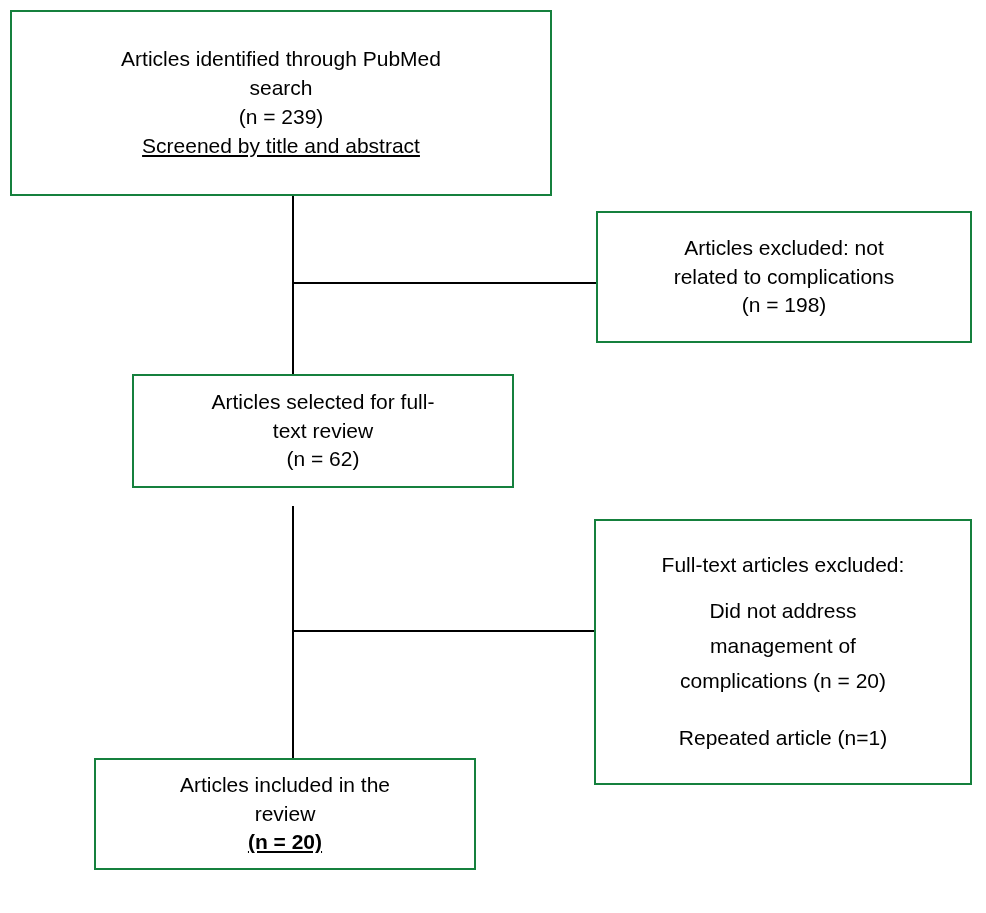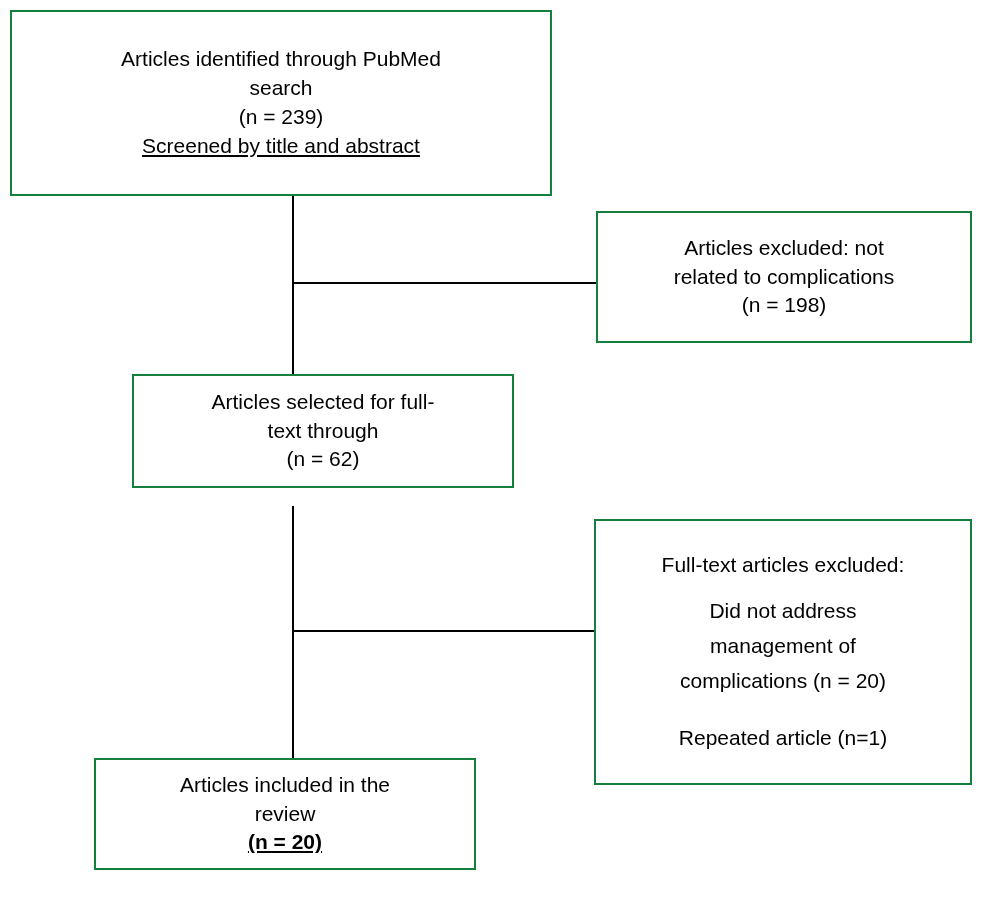--- a/index.html
+++ b/index.html
@@ -62,21 +62,21 @@
   </div>
 
   <div class="box" style="left:596px; top:211px; width:376px; height:132px;">
     <div>Articles excluded: not</div>
     <div>related to complications</div>
     <div>(n = 198)</div>
   </div>
 
   <div class="box" style="left:94px; top:374px; width:382px; height:114px;margin-left:38px;">
     <div>Articles selected for full-</div>
-    <div>text through</div>
+    <div>text review</div>
     <div>(n = 62)</div>
   </div>
 
   <div class="box spaced" style="left:594px; top:519px; width:378px; height:266px;">
     <div style="margin-bottom:14px;">Full-text articles excluded:</div>
     <div>Did not address</div>
     <div>management of</div>
     <div style="margin-bottom:25px;text-align:right;">complications (n = 20)</div>
     <div>Repeated article (n=1)</div>
   </div>

